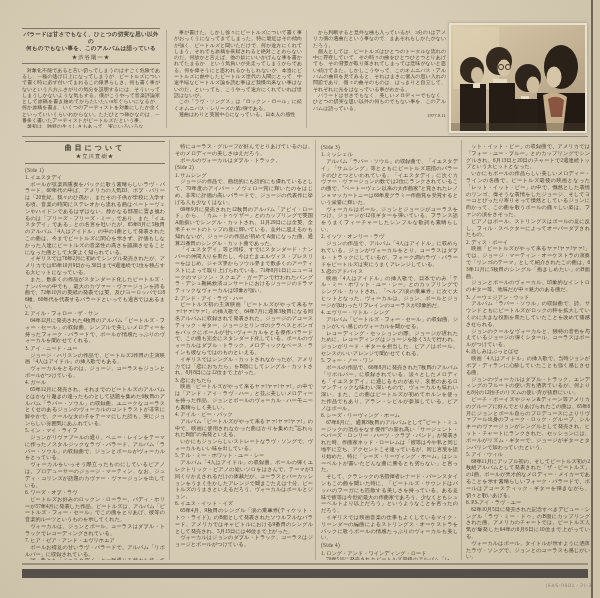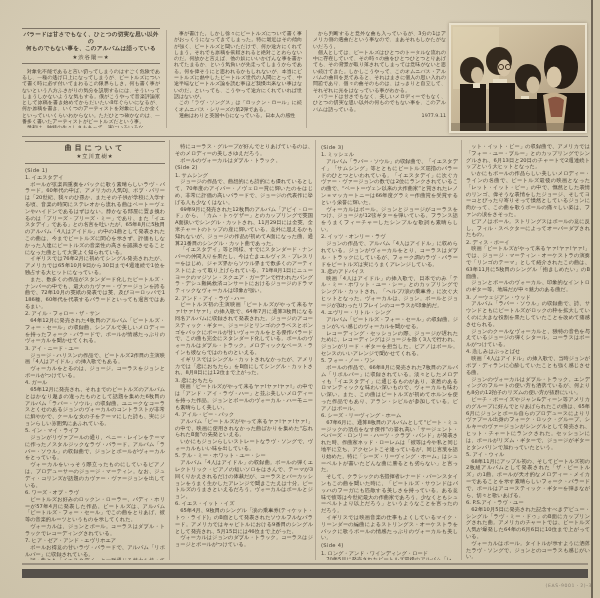--- a/index.html
+++ b/index.html
@@ -1,20 +1,20 @@
 <!DOCTYPE html>
 <html><head>
 <meta charset="utf-8">
 <style>
   html,body{margin:0;padding:0;}
   body{width:600px;height:598px;overflow:hidden;font-family:"DejaVu Sans",sans-serif;}
   .page{position:absolute;left:0;top:0;width:600px;height:598px;
         background:radial-gradient(ellipse at 45% 40%, #ded4bf 0%, #d7cdb6 55%, #c9bfa6 100%);
         color:#473f34;}
-  .col{position:absolute;overflow:hidden;text-align:justify;}
+  .col{position:absolute;overflow:hidden;text-align:justify;font-family:Liberation Serif, serif;}
   .vline{position:absolute;width:1px;background:#9c9180;opacity:.65;}
   .hline{position:absolute;height:1px;background:#8d8374;}
   
   .t-body{font-size:5px;line-height:6.3px;word-break:break-all;}
   .headline-box{border-top:1px solid #7e7466;border-bottom:1px solid #7e7466;
                 padding:2px 0 2px;margin-bottom:4px;text-align:center;}
   .hl-line{font-size:5.6px;line-height:7.2px;font-weight:bold;letter-spacing:.2px;}
   .hl-author{font-size:5.4px;line-height:8px;letter-spacing:1px;}
   .essay-date{text-align:right;font-size:4.8px;margin-top:1px;}
   

